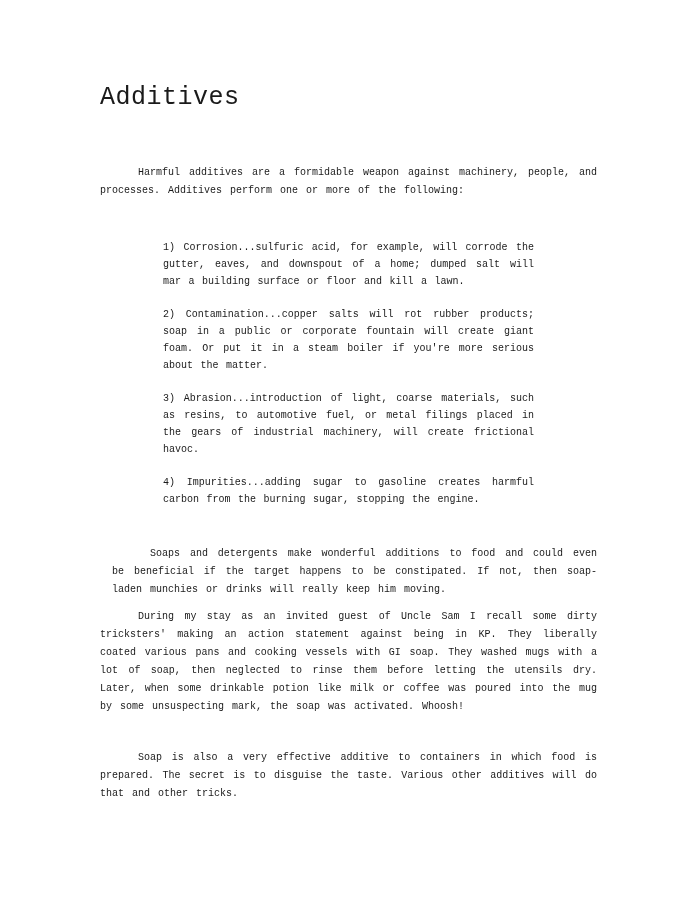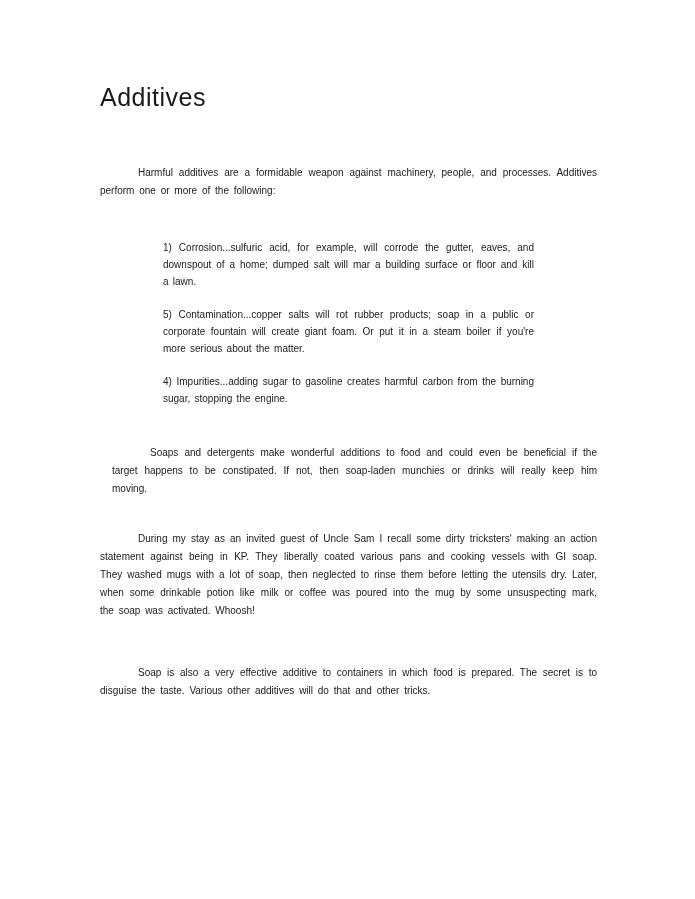--- a/index.html
+++ b/index.html
@@ -5,21 +5,21 @@
   html, body {
     margin: 0;
     padding: 0;
     background: #ffffff;
   }
   .page {
     position: relative;
     width: 695px;
     height: 899px;
     background: #ffffff;
-    font-family: Liberation Sans, sans-serif;
+    font-family: Liberation Mono, monospace;
     color: #1a1a1a;
     overflow: hidden;
     box-sizing: border-box;
   }
   .content {
     position: absolute;
     left: 100px;
     top: 84px;
     width: 497px;
   }
@@ -33,22 +33,22 @@
   .para {
     font-size: 10px;
     line-height: 18px;
     text-align: justify;
     text-indent: 38px;
     margin: 0;
     word-spacing: 2px;
   }
   .para-intro   { margin-top: 52px; }
   .para-soaps   { margin-top: 37px; margin-left: 12px; }
-  .para-kp      { margin-top: 32px; }
-  .para-soapadd { margin-top: 44px; }
+  .para-kp      { margin-top: 9px; }
+  .para-soapadd { margin-top: 33px; }
   .num-list {
     margin: 39px 0 0 63px;
     width: 371px;
   }
   .num-item {
     font-size: 10px;
     line-height: 17px;
     text-align: justify;
     margin: 0 0 16px 0;
     word-spacing: 1.5px;
@@ -60,21 +60,22 @@
 
 <div class="page">
   <div class="content">
 
     <h1 class="doc-title">Additives</h1>
 
     <p class="para para-intro">Harmful additives are a formidable weapon against machinery, people, and processes.  Additives perform one or more of the following:</p>
 
     <div class="num-list">
       <p class="num-item">1) Corrosion...sulfuric acid, for example, will corrode the gutter, eaves, and downspout of a home; dumped salt will mar a building surface or floor and kill a lawn.</p>
-      <p class="num-item">5) Contamination...copper salts will rot rubber products; soap in a public or corporate fountain will create giant foam.  Or put it in a steam boiler if you're more serious about the matter.</p>
+      <p class="num-item">2) Contamination...copper salts will rot rubber products; soap in a public or corporate fountain will create giant foam.  Or put it in a steam boiler if you're more serious about the matter.</p>
+      <p class="num-item">3) Abrasion...introduction of light, coarse materials, such as resins, to automotive fuel, or metal filings placed in the gears of industrial machinery, will create frictional havoc.</p>
       <p class="num-item">4) Impurities...adding sugar to gasoline creates harmful carbon from the burning sugar, stopping the engine.</p>
     </div>
 
     <p class="para para-soaps">Soaps and detergents make wonderful additions to food and could even be beneficial if the target happens to be constipated.  If not, then soap-laden munchies or drinks will really keep him moving.</p>
 
     <p class="para para-kp">During my stay as an invited guest of Uncle Sam I recall some dirty tricksters' making an action statement against being in KP.  They liberally coated various pans and cooking vessels with GI soap.  They washed mugs with a lot of soap, then neglected to rinse them before letting the utensils dry. Later, when some drinkable potion like milk or coffee was poured into the mug by some unsuspecting mark, the soap was activated.  Whoosh!</p>
 
     <p class="para para-soapadd">Soap is also a very effective additive to containers in which food is prepared.  The secret is to disguise the taste.  Various other additives will do that and other tricks.</p>
 
   </div>

